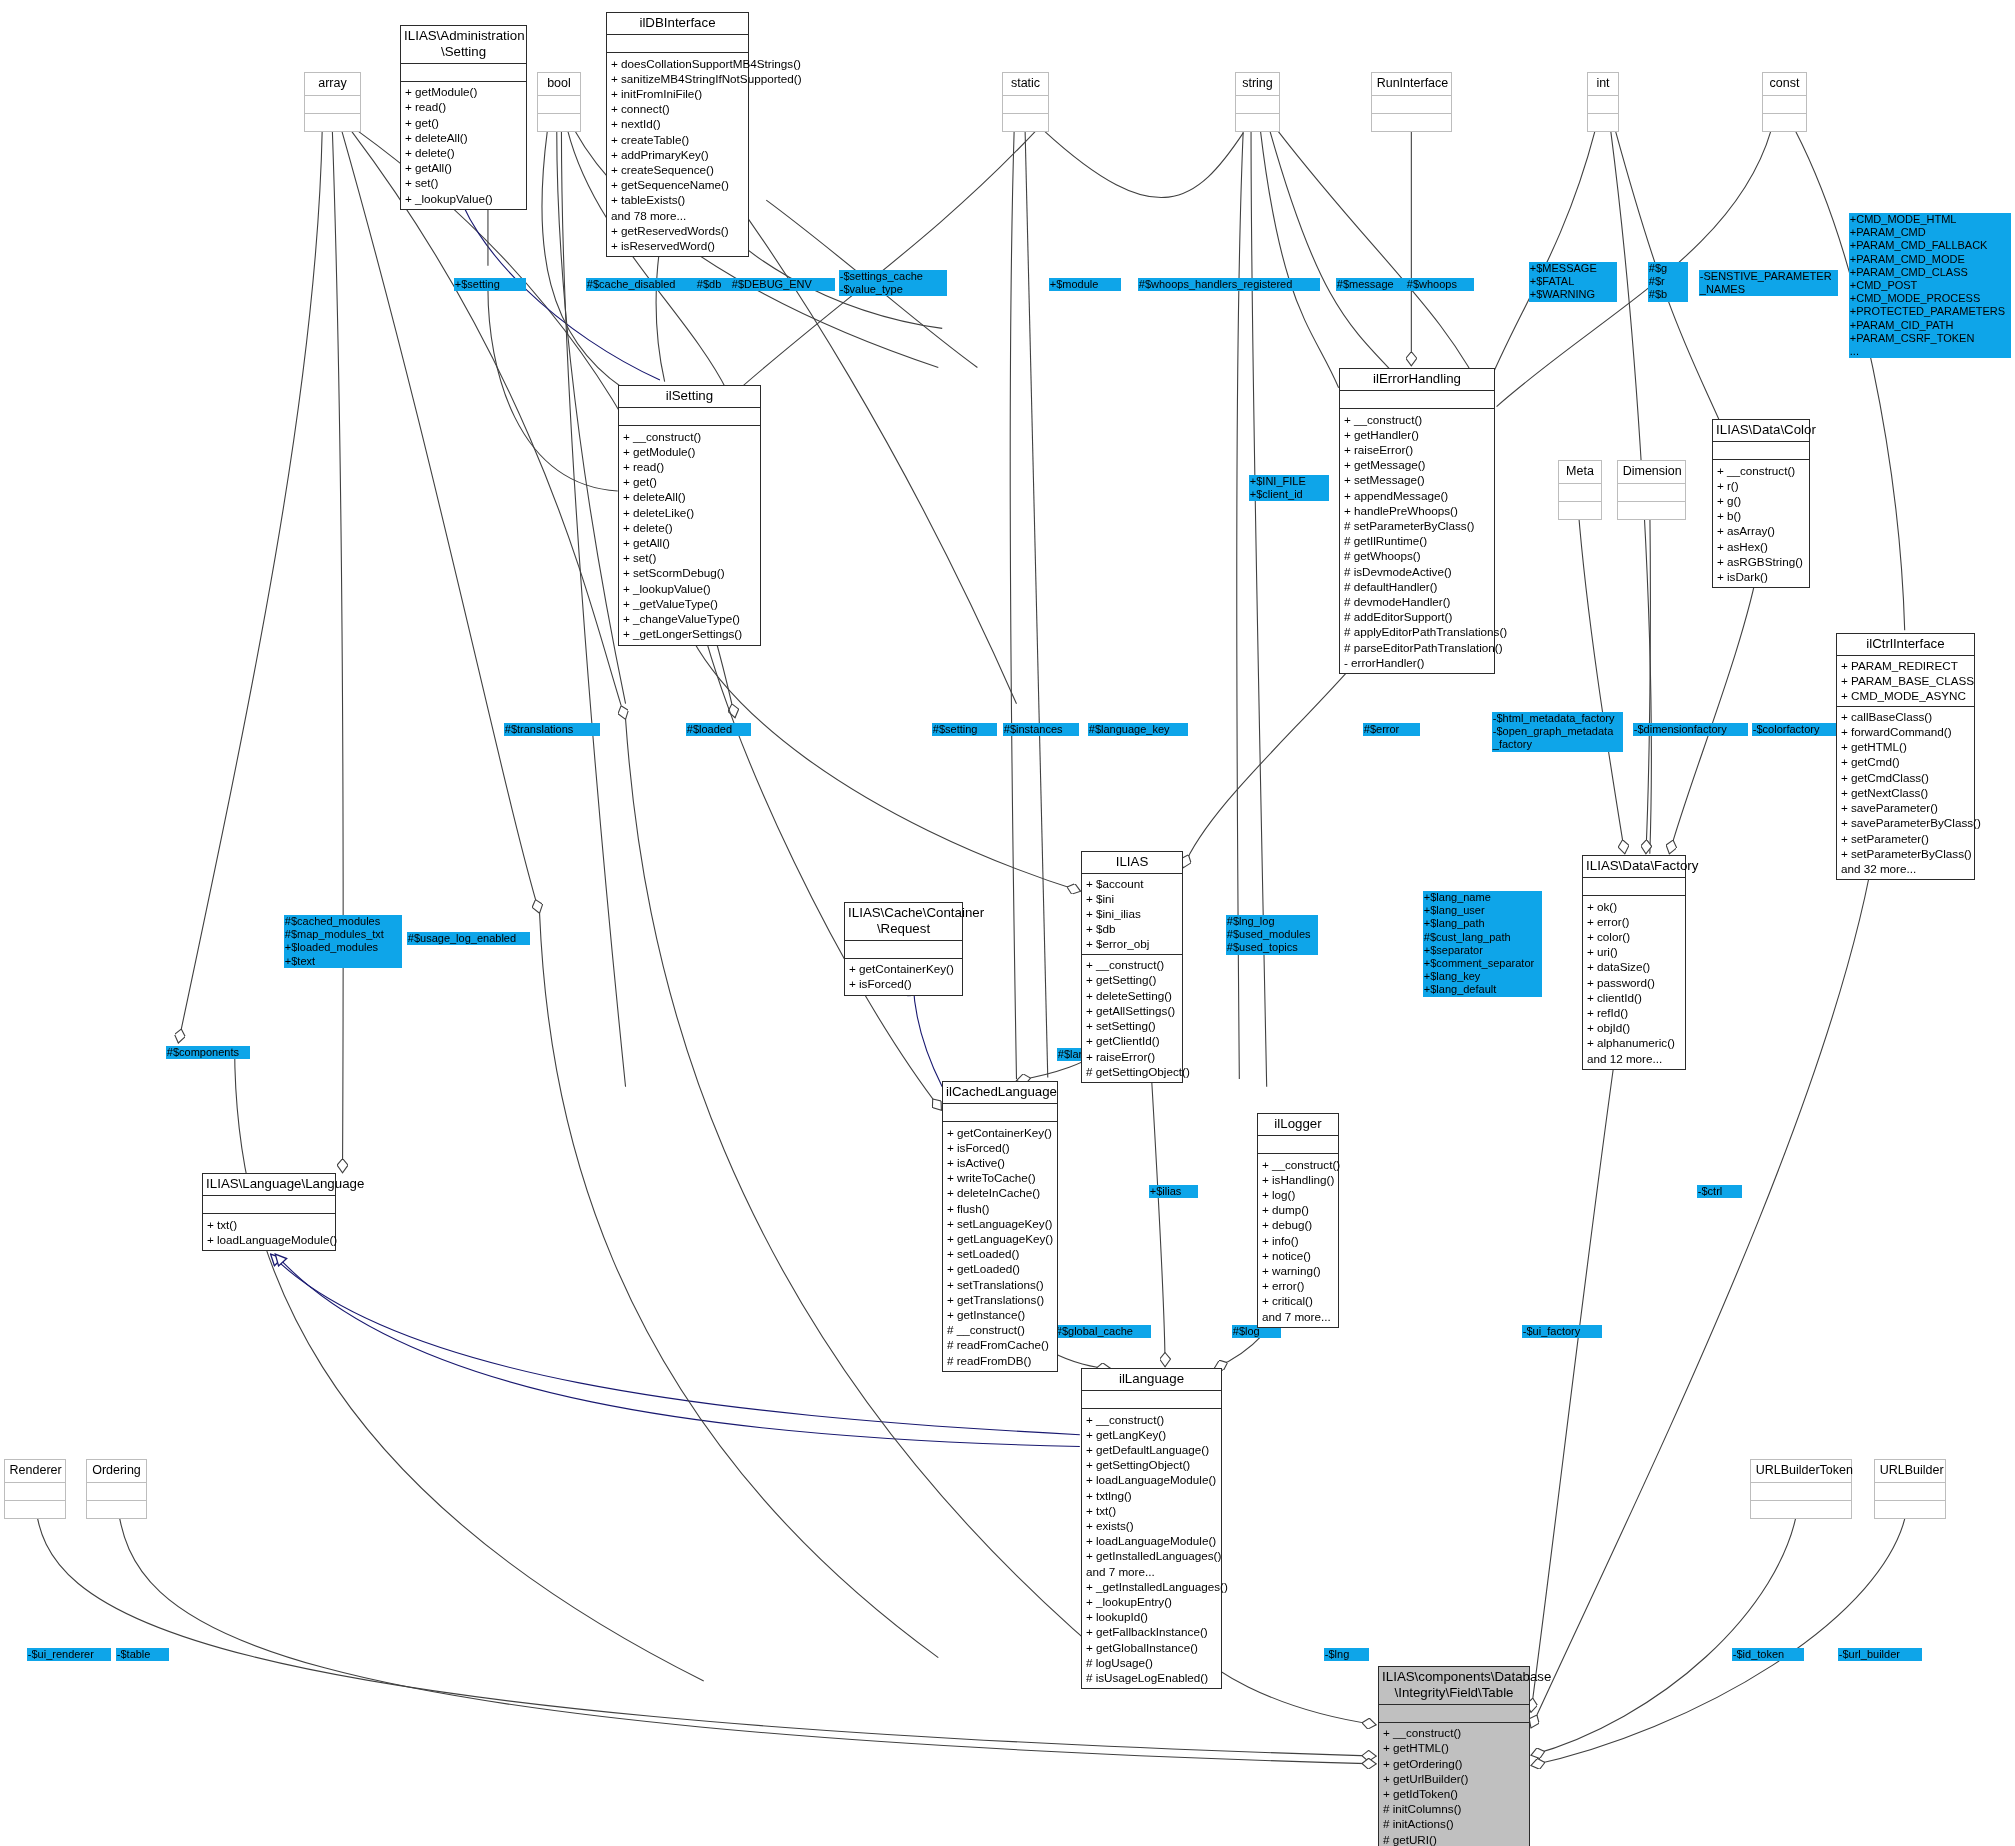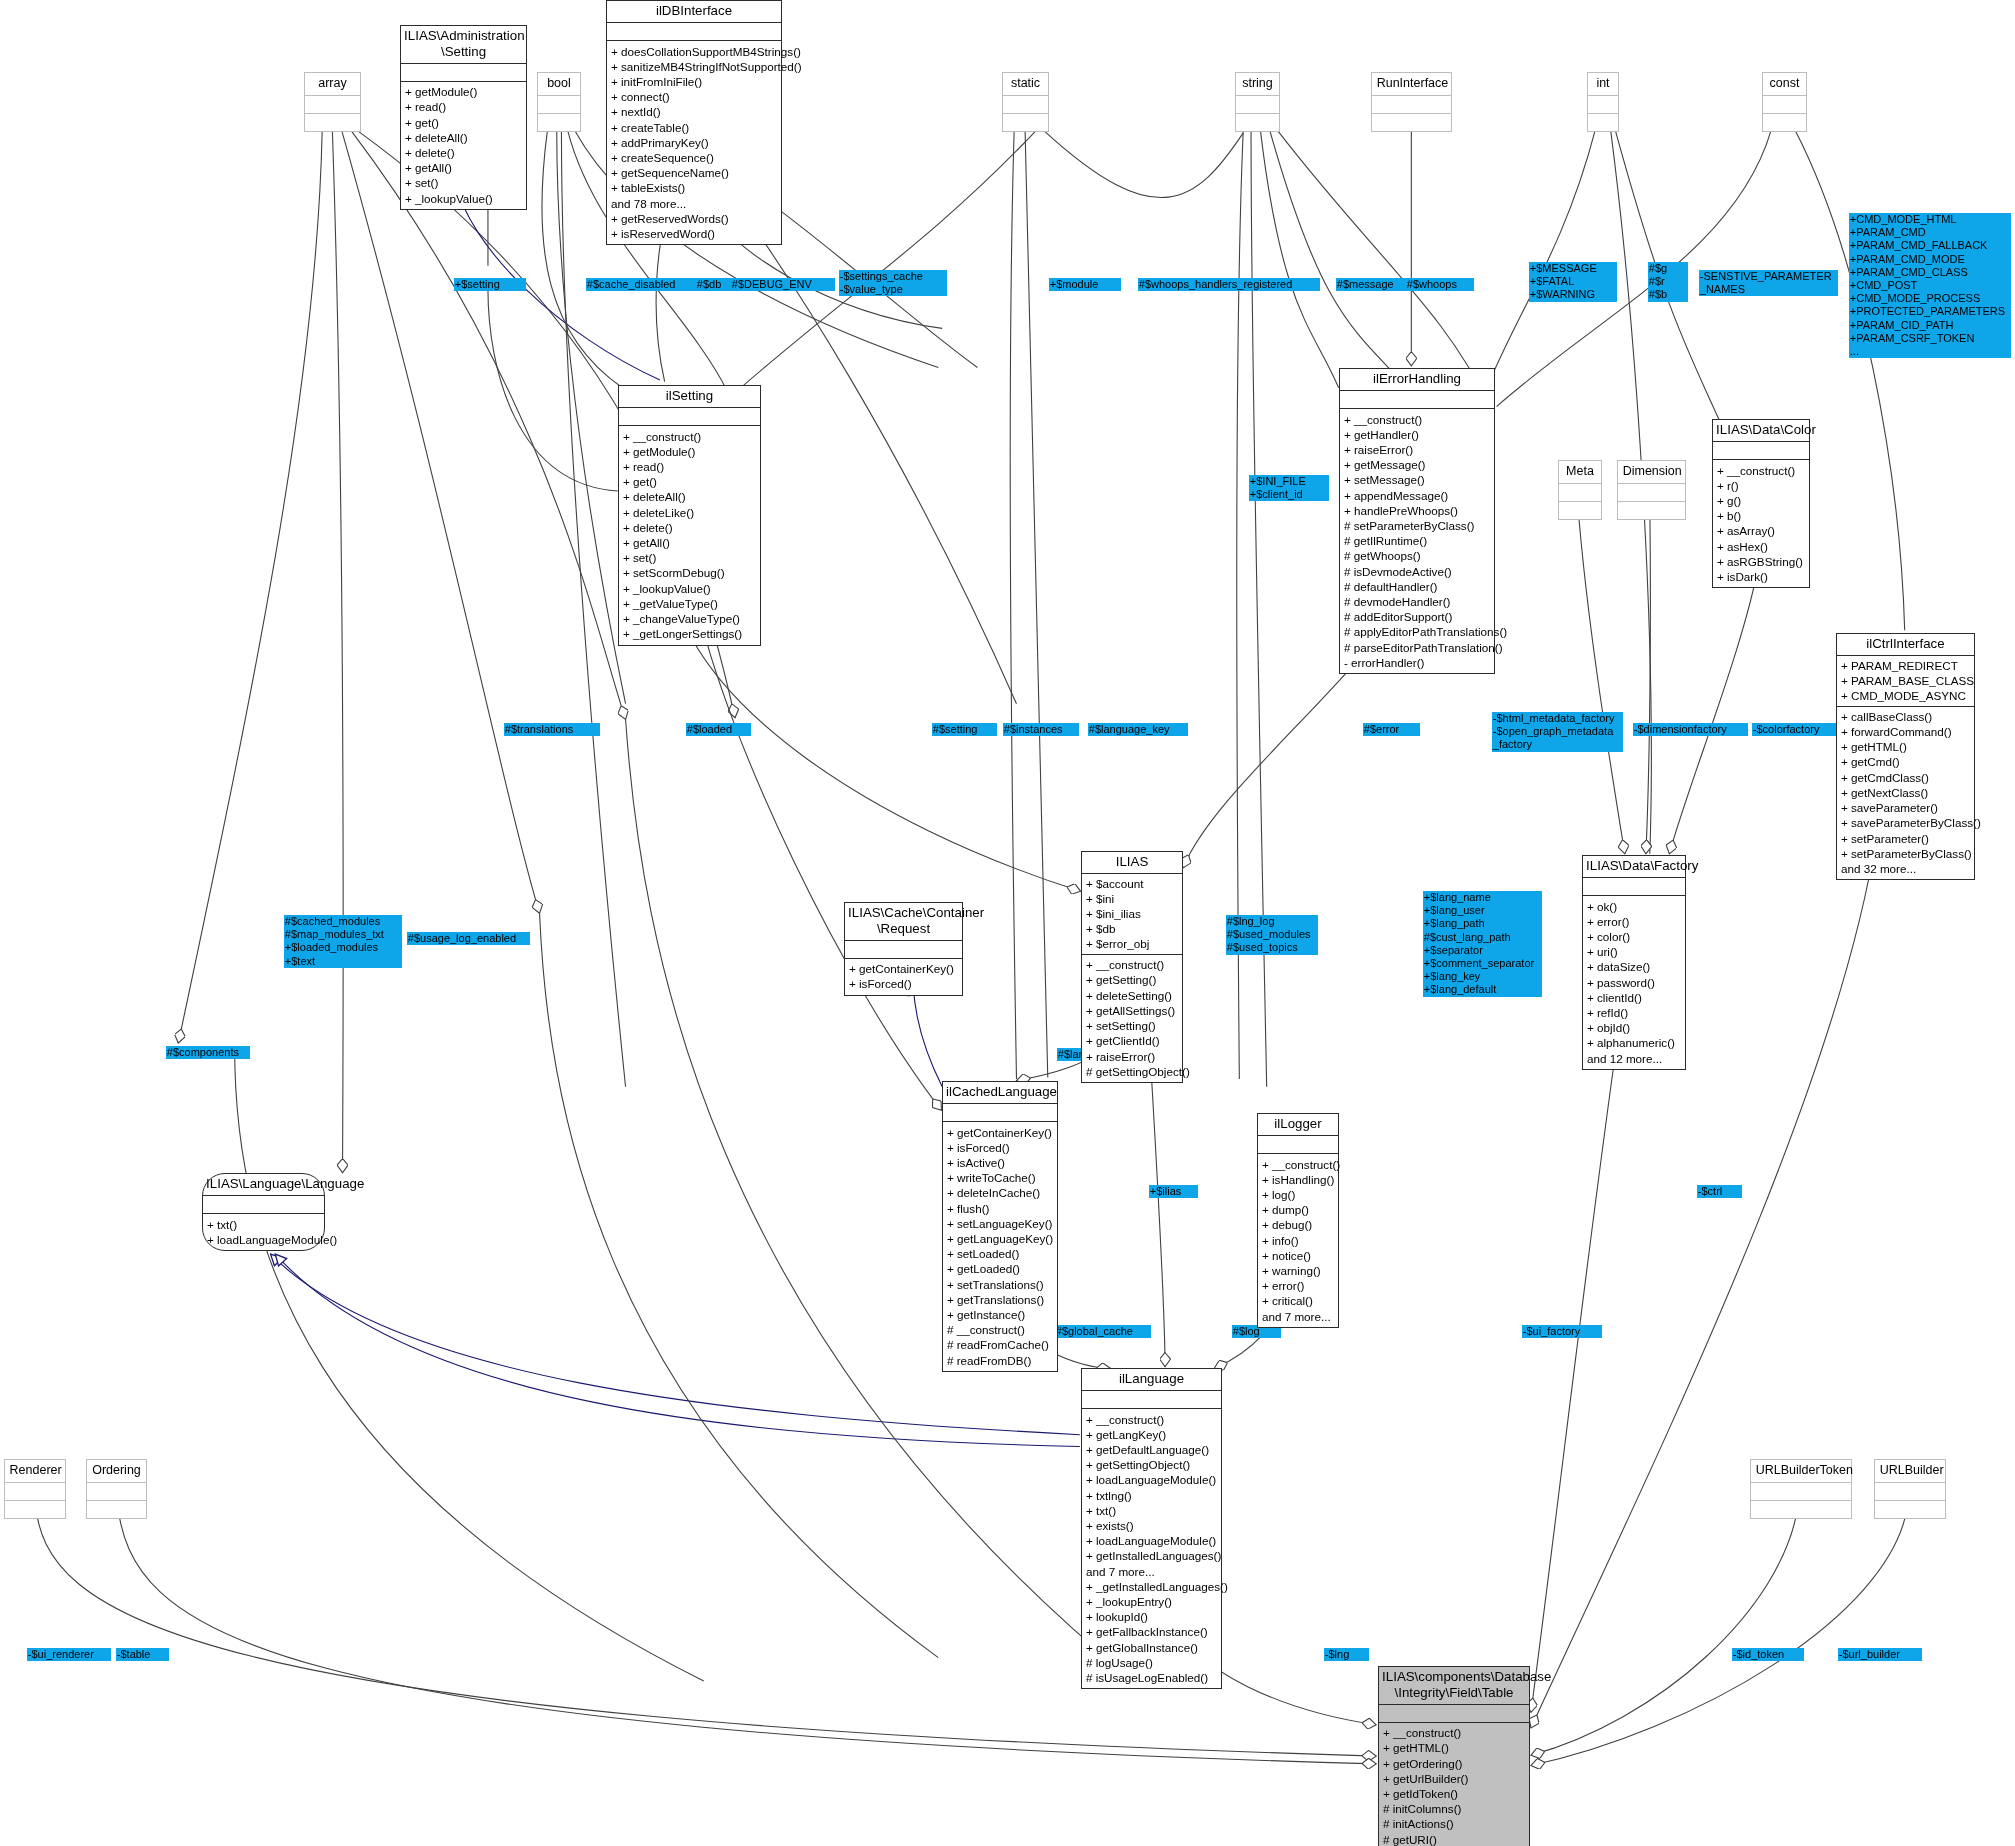--- a/index.html
+++ b/index.html
@@ -210,21 +210,21 @@
         <div>+ getAll()</div>
         <div>+ set()</div>
         <div>+ _lookupValue()</div>
       </div>
     </div>
     <div class="node small" style="left: 537px; top: 72px; width: 44px;">
       <div class="title">bool</div>
       <div class="attrs"></div>
       <div class="ops"></div>
     </div>
-    <div class="node " style="left: 606px; top: 0; width: 176px;">
+    <div class="node " style="left: 606px; top: 12px; width: 143px;">
       <div class="title">ilDBInterface</div>
       <div class="attrs"></div>
       <div class="ops">
         <div>+ doesCollationSupportMB4Strings()</div>
         <div>+ sanitizeMB4StringIfNotSupported()</div>
         <div>+ initFromIniFile()</div>
         <div>+ connect()</div>
         <div>+ nextId()</div>
         <div>+ createTable()</div>
         <div>+ addPrimaryKey()</div>
@@ -427,21 +427,21 @@
         <div>+ dump()</div>
         <div>+ debug()</div>
         <div>+ info()</div>
         <div>+ notice()</div>
         <div>+ warning()</div>
         <div>+ error()</div>
         <div>+ critical()</div>
         <div>and 7 more...</div>
       </div>
     </div>
-    <div class="node " style="left: 202px; top: 1173px; width: 123px; border-radius: 23px;">
+    <div class="node " style="left: 202px; top: 1173px; width: 134px;">
       <div class="title">ILIAS\Language\Language</div>
       <div class="attrs"></div>
       <div class="ops">
         <div>+ txt()</div>
         <div>+ loadLanguageModule()</div>
       </div>
     </div>
     <div class="node " style="left: 1081px; top: 1368px; width: 141px;">
       <div class="title">ilLanguage</div>
       <div class="attrs"></div>

